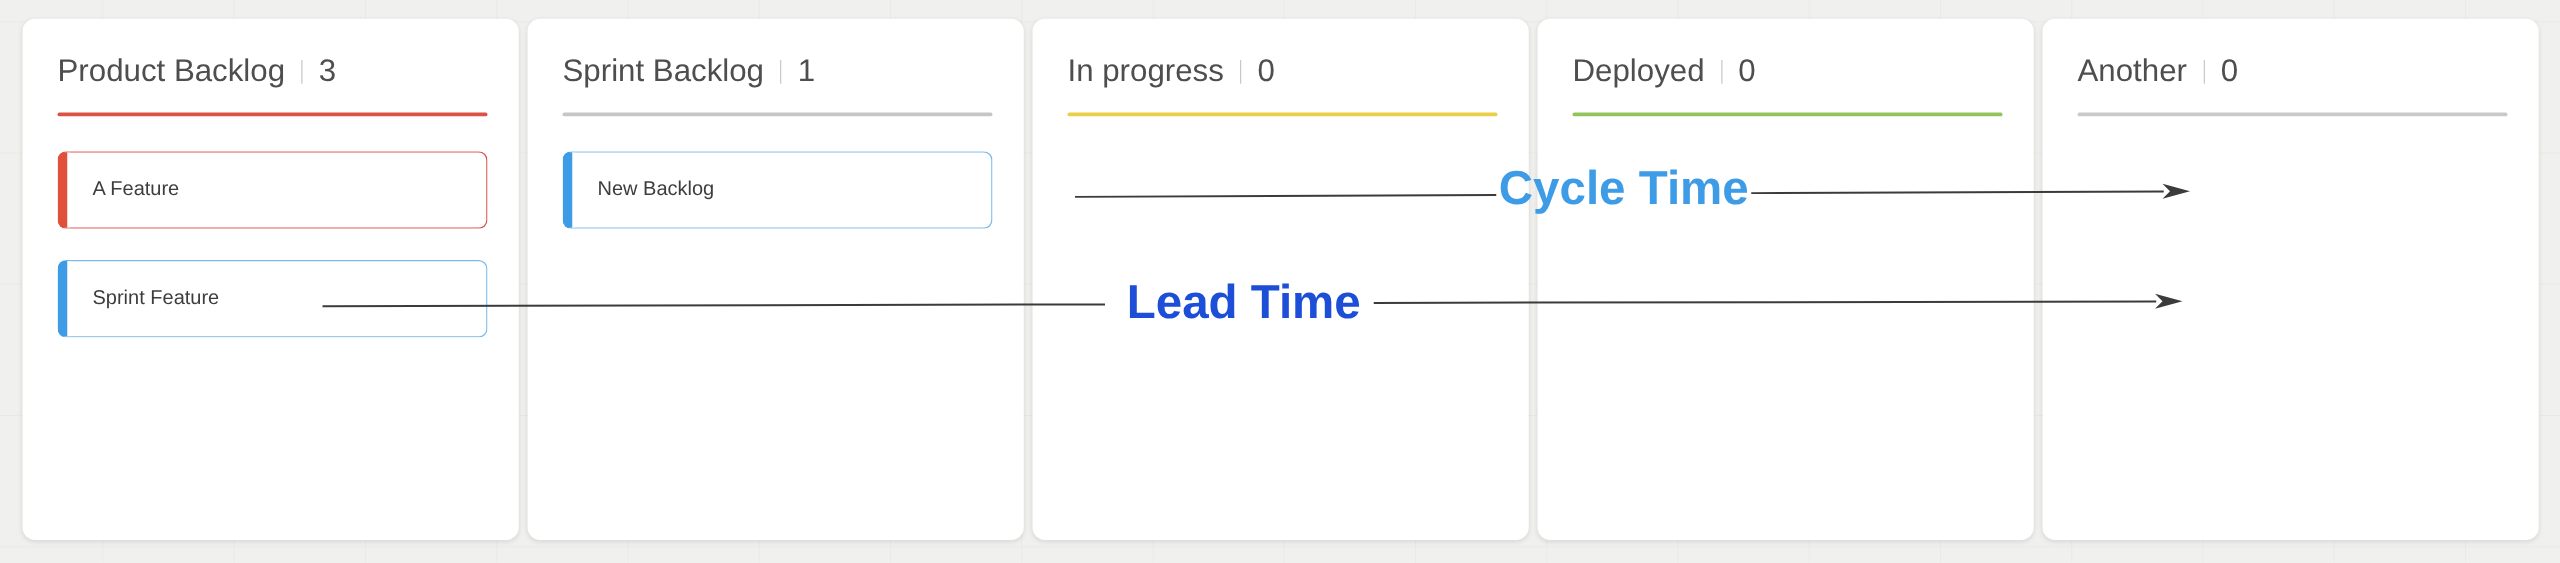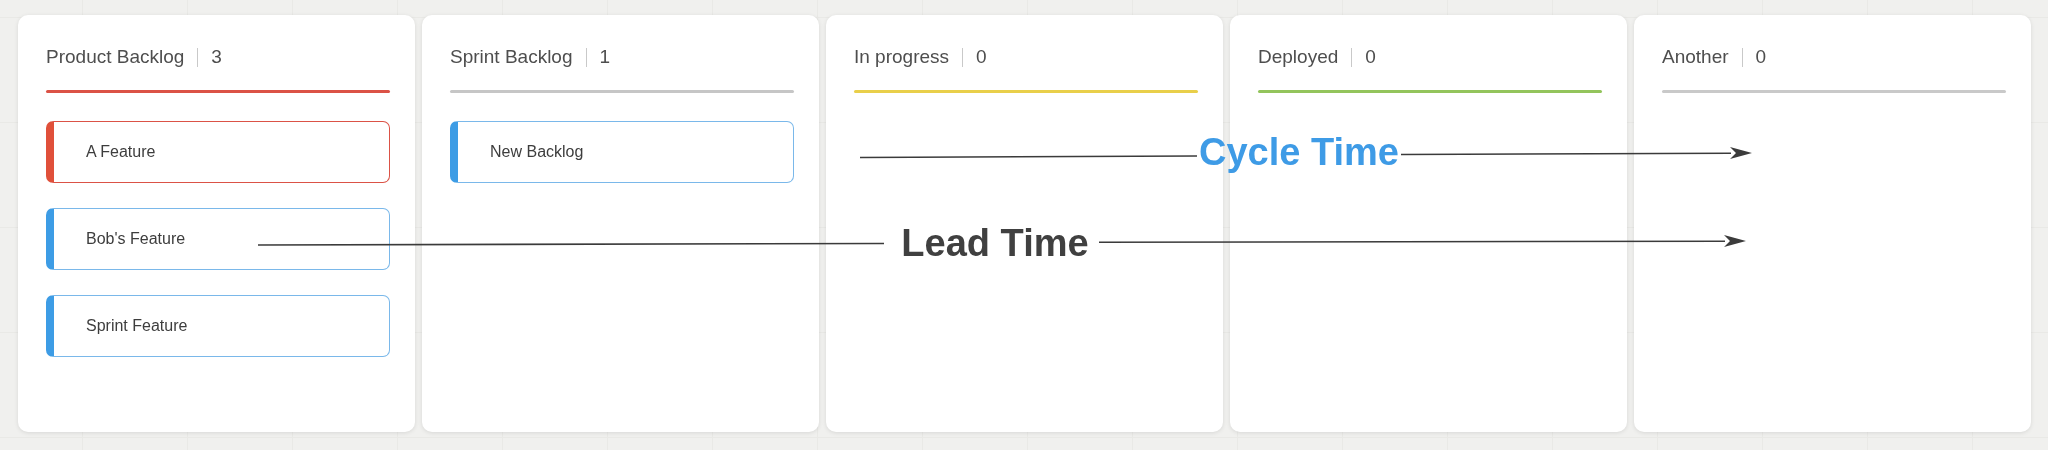--- a/index.html
+++ b/index.html
@@ -22,39 +22,39 @@
   .column {
     width: 397px; height: 417px;
     box-sizing: border-box;
     background: #ffffff;
     border-radius: 10px;
     box-shadow: 0 1px 4px rgba(0,0,0,0.10);
     padding: 30px 25px 0 28px;
   }
   .col-header {
     display: flex; align-items: center; gap: 13px;
-    font-size: 19px; color: #4e4e4e;
+    font-size: 25px; color: #4e4e4e;
     height: 24px;
   }
   .col-sep {
     width: 1px; height: 19px; background: #c9c9c9;
     display: inline-block;
   }
   .col-underline {
     height: 3px; margin-top: 21px; border-radius: 2px;
   }
   .card {
     height: 62px;
     box-sizing: border-box;
     background: #ffffff;
     border: 1px solid #7ab8ea;
     border-left: 8px solid #3d9ce5;
     border-radius: 7px;
     display: flex; align-items: center;
-    padding-left: 32px;
+    padding-left: 20px;
     font-size: 16px; color: #3d3d3d;
     margin-top: 25px;
   }
   .cards .card:first-child { margin-top: 28px; }
   .overlay {
     position: absolute; left: 0; top: 0;
     pointer-events: none;
   }
   .arrow-line { stroke-width: 1.6px; }
   .arrow-label {
@@ -76,23 +76,20 @@
   <section class="column">
     <header class="col-header">
       <span>Product Backlog</span>
       <span class="col-sep"></span>
       <span>3</span>
     </header>
     <div class="col-underline" style="background: rgb(219, 82, 70);"></div>
     <div class="cards">
       <div class="card" style="border-color: rgb(219, 82, 70) rgb(219, 82, 70) rgb(219, 82, 70) rgb(224, 80, 58);">
         <span>A Feature</span>
-      </div>
-      <div class="card" style="border-color: rgb(122, 184, 234) rgb(122, 184, 234) rgb(122, 184, 234) rgb(61, 156, 229);">
-        <span>Bob's Feature</span>
       </div>
       <div class="card" style="border-color: rgb(122, 184, 234) rgb(122, 184, 234) rgb(122, 184, 234) rgb(61, 156, 229);">
         <span>Sprint Feature</span>
       </div>
     </div>
   </section>
 
   <section class="column">
     <header class="col-header">
       <span>Sprint Backlog</span>
@@ -144,13 +141,13 @@
   <line class="arrow-line" x1="860" y1="157.5" x2="1197" y2="156" style="stroke: rgb(59, 59, 59);"></line>
   <line class="arrow-line" x1="1401" y1="154.5" x2="1731" y2="153.2" style="stroke: rgb(59, 59, 59);"></line>
   <polygon points="1752,153 1730,147 1736,153 1730,159" style="fill: rgb(59, 59, 59);"></polygon>
 
   <line class="arrow-line" x1="258" y1="245" x2="884" y2="243.5" style="stroke: rgb(59, 59, 59);"></line>
   <line class="arrow-line" x1="1099" y1="242.3" x2="1725" y2="241.2" style="stroke: rgb(59, 59, 59);"></line>
   <polygon points="1746,241 1724,235 1730,241 1724,247" style="fill: rgb(59, 59, 59);"></polygon>
 </svg>
 
 <span class="arrow-label cycle" style="color: rgb(62, 155, 230);">Cycle Time</span>
-<span class="arrow-label lead" style="color: #404040;">Lead Time</span>
+<span class="arrow-label lead" style="color: #1d4ed8;">Lead Time</span>
 
 </body></html>

